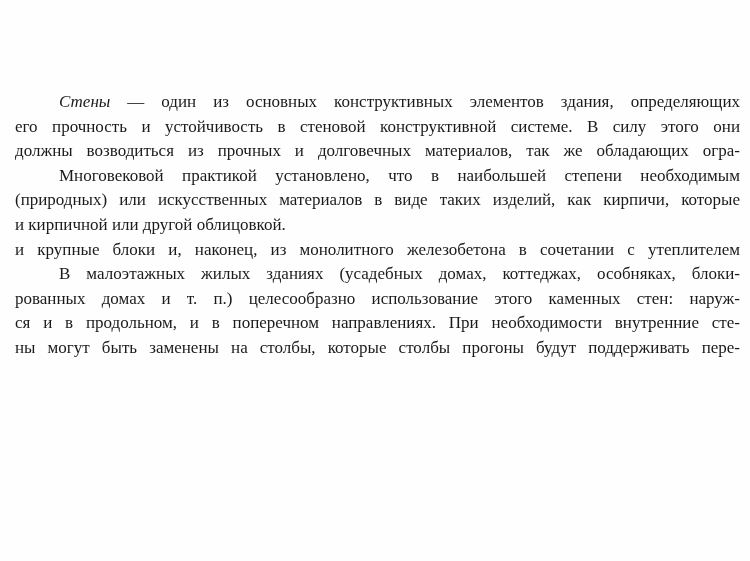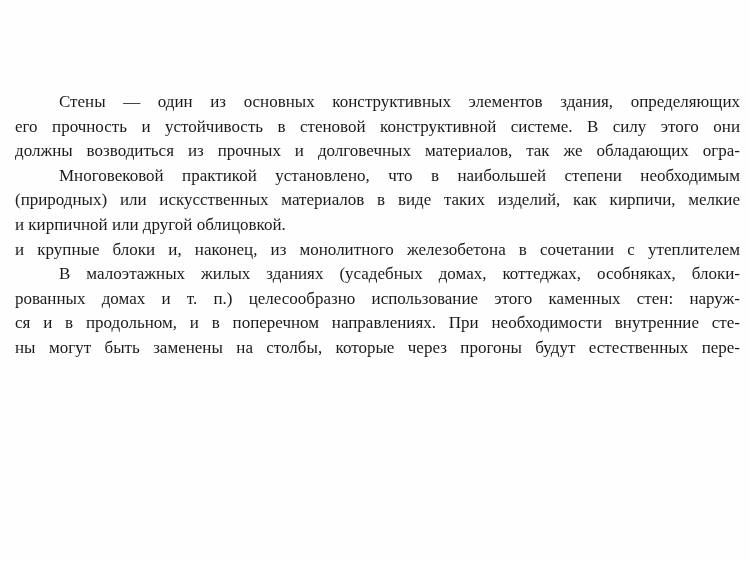--- a/index.html
+++ b/index.html
@@ -12,42 +12,42 @@
   .text-block {
     position: absolute; left: 15px; top: 90px; width: 725px;
     font-size: 17px; line-height: 24.6px;
   }
   .line {
     display: block; text-align: justify; text-align-last: justify;
     white-space: nowrap; height: 24.6px; overflow: visible;
   }
   .line.last { text-align-last: left; }
   .line.indent { padding-left: 44px; }
-  .em { }
+  .em { font-style: italic; }
 </style>
 </head>
 <body>
 
 <div class="page">
   <div class="text-block">
 
     <div class="paragraph">
       <span class="line indent"><span class="em">Стены</span><span> — один из основных конструктивных элементов здания, определяющих</span></span>
       <span class="line">его прочность и устойчивость в стеновой конструктивной системе. В силу этого они</span>
       <span class="line">должны возводиться из прочных и долговечных материалов, так же обладающих огра-</span>
     </div>
 
     <div class="paragraph">
       <span class="line indent">Многовековой практикой установлено, что в наибольшей степени необходимым</span>
-      <span class="line">(природных) или искусственных материалов в виде таких изделий, как кирпичи, мелкие</span>
+      <span class="line">(природных) или искусственных материалов в виде таких изделий, как кирпичи, которые</span>
       <span class="line last">и кирпичной или другой облицовкой.</span>
       <span class="line">и крупные блоки и, наконец, из монолитного железобетона в сочетании с утеплителем</span>
     </div>
 
     <div class="paragraph">
       <span class="line indent">В малоэтажных жилых зданиях (усадебных домах, коттеджах, особняках, блоки-</span>
       <span class="line">рованных домах и т. п.) целесообразно использование этого каменных стен: наруж-</span>
       <span class="line">ся и в продольном, и в поперечном направлениях. При необходимости внутренние сте-</span>
-      <span class="line">ны могут быть заменены на столбы, которые через прогоны будут естественных пере-</span>
+      <span class="line">ны могут быть заменены на столбы, которые столбы прогоны будут поддерживать пере-</span>
     </div>
 
   </div>
 </div>
 
 </body></html>

